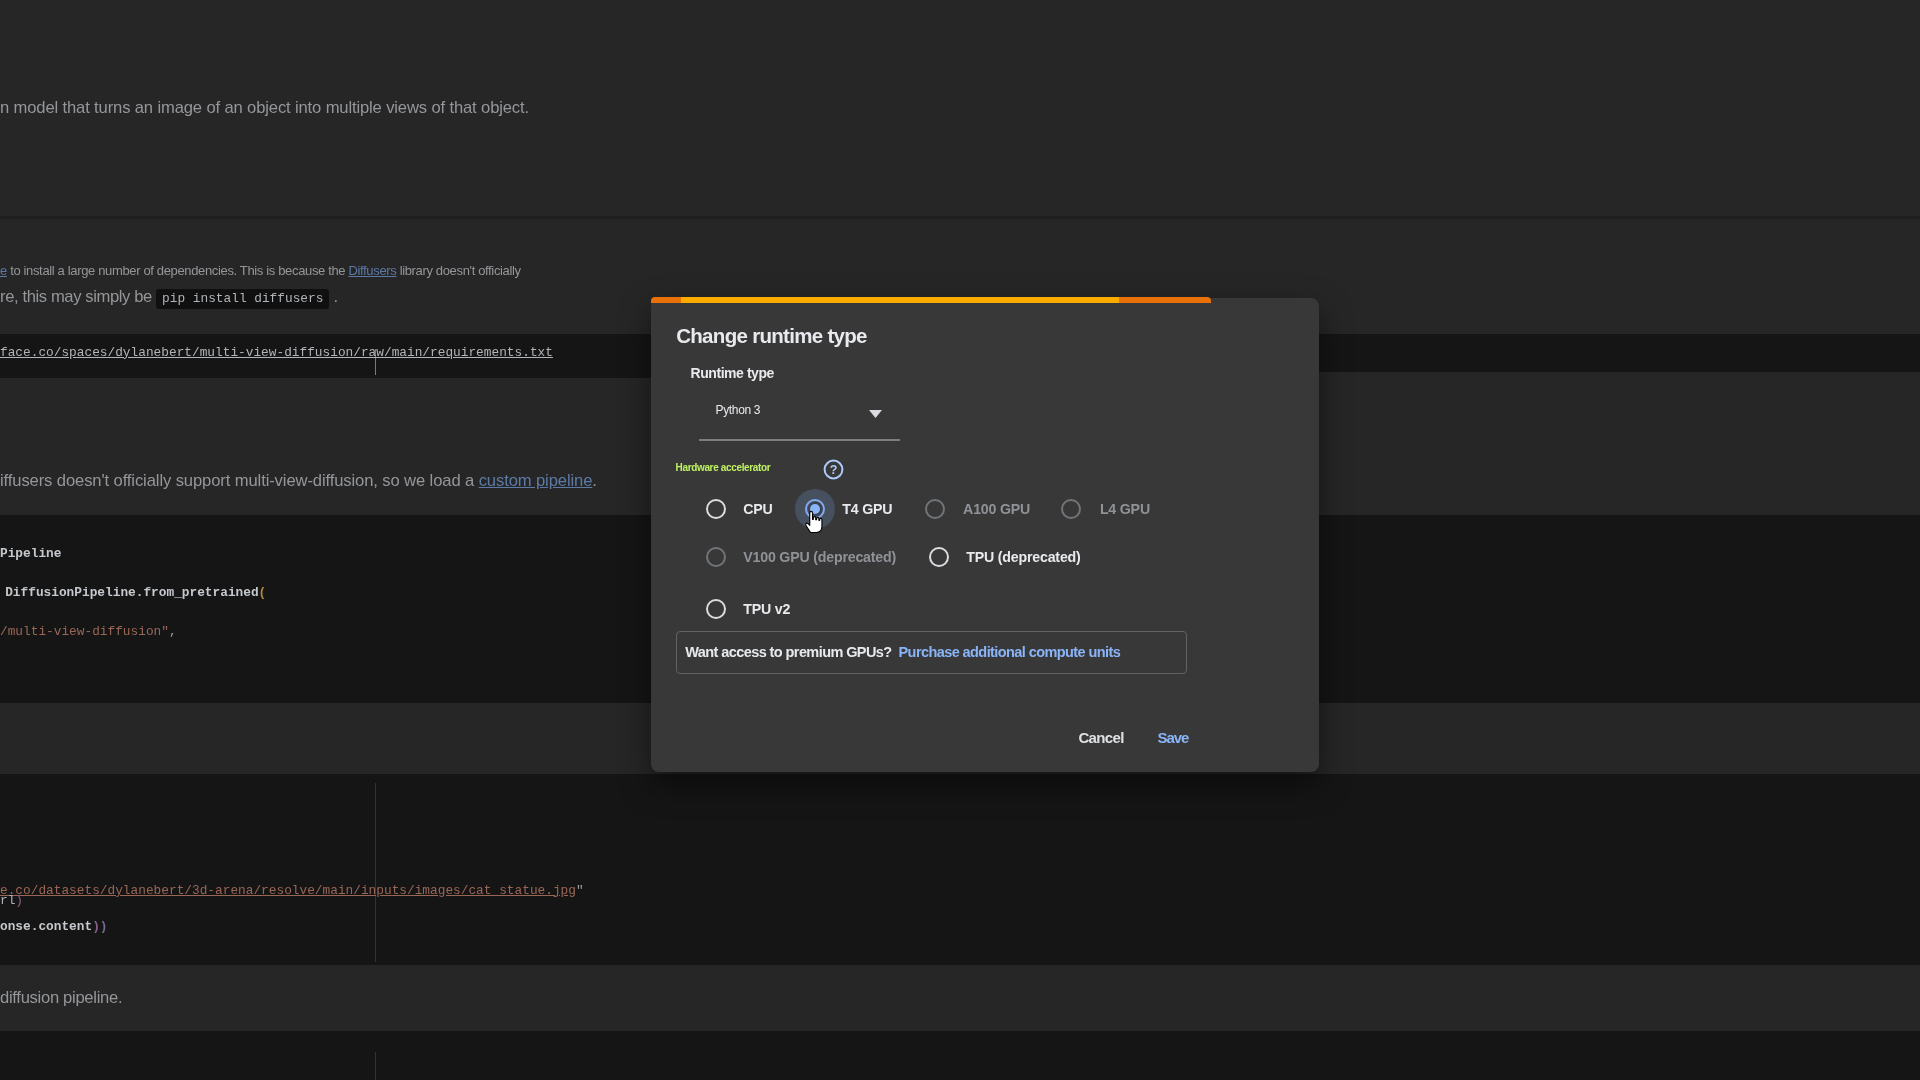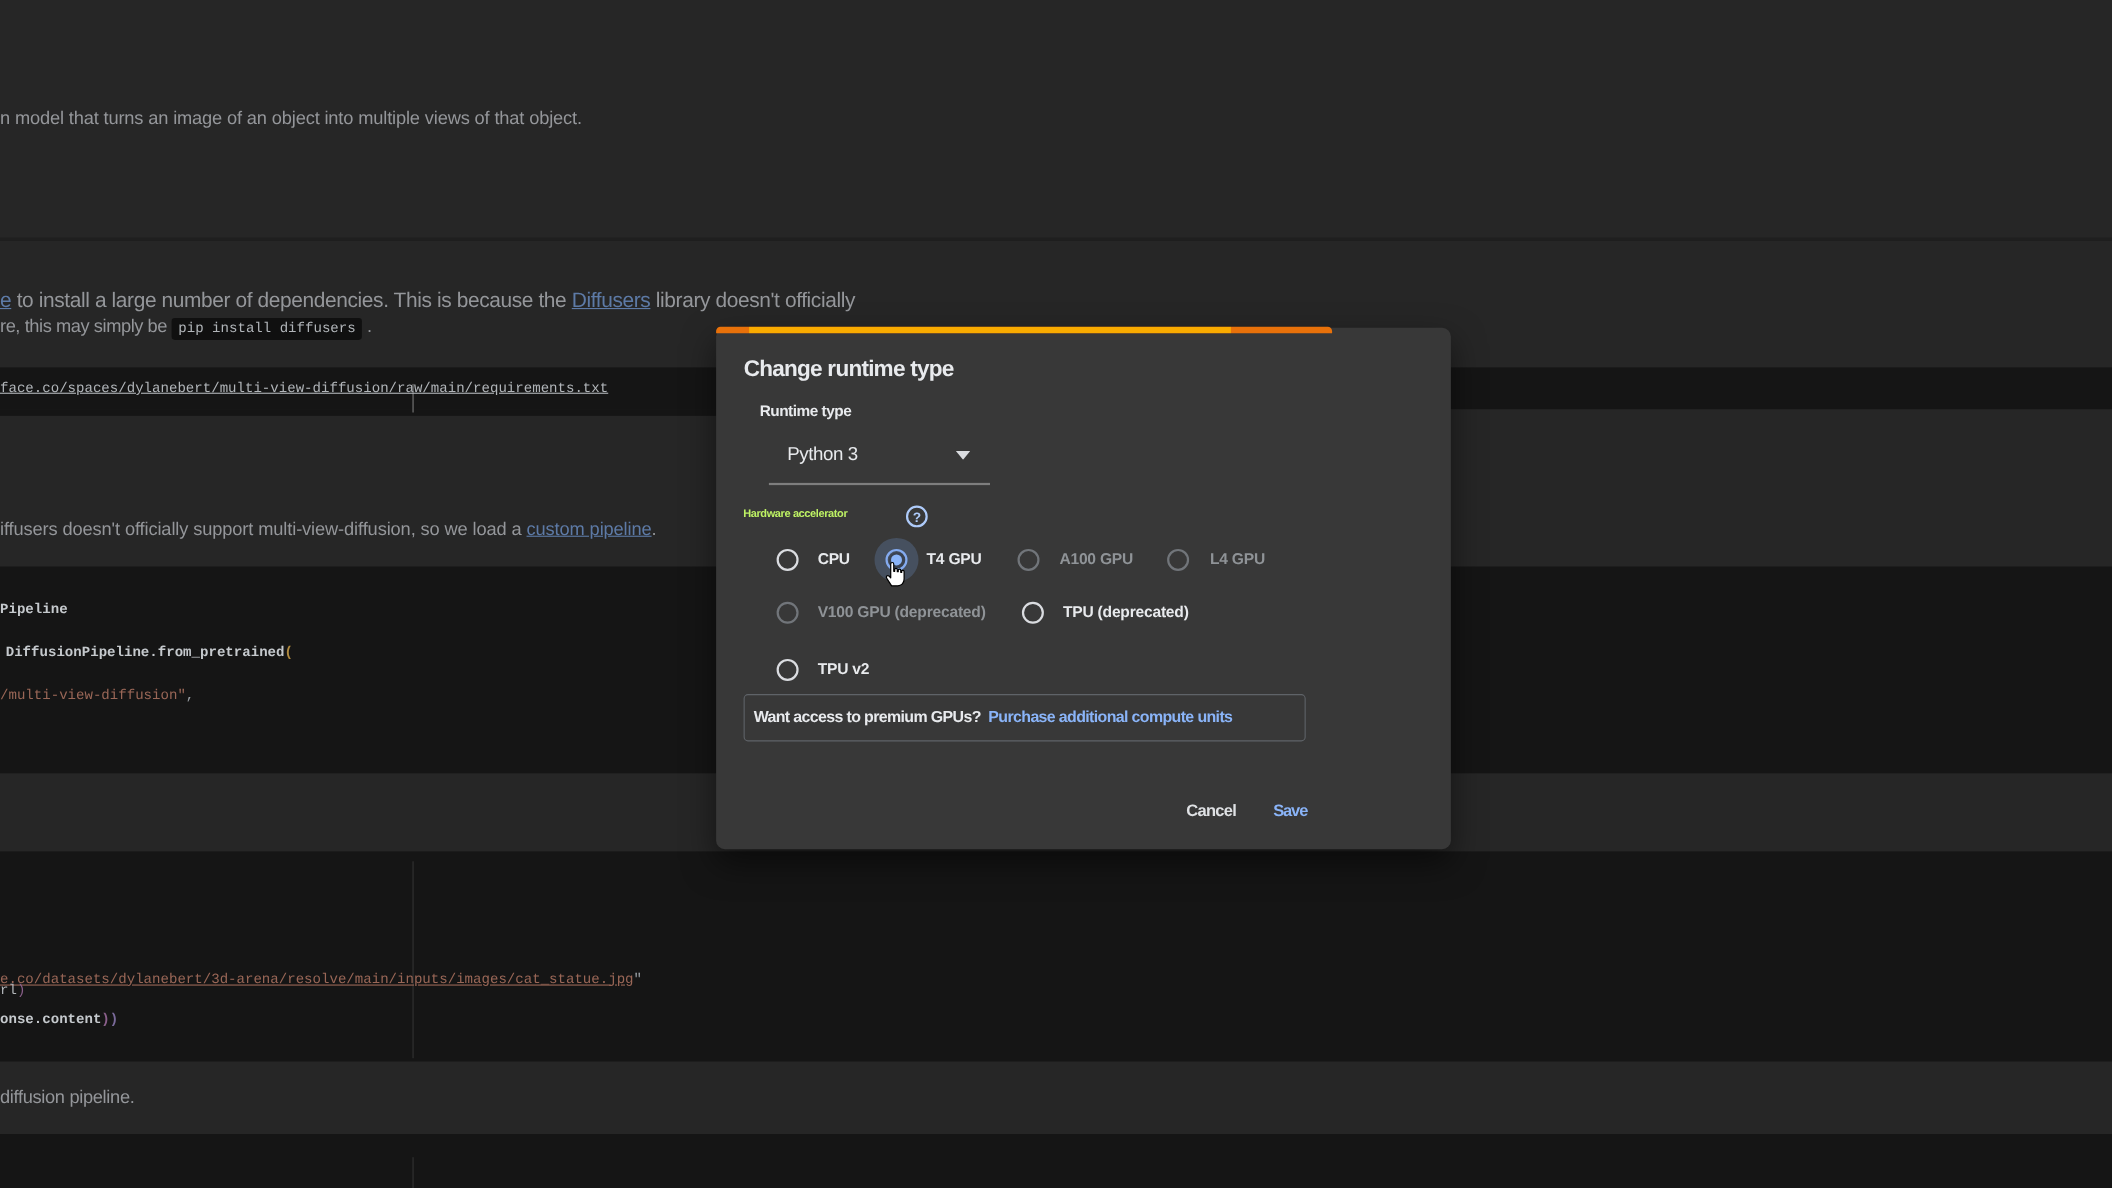--- a/index.html
+++ b/index.html
@@ -23,21 +23,21 @@
 <div class="abs" style="left:0;top:515px;width:1920px;height:188px;background:#151515;"></div>
 <div class="abs" style="left:0;top:774px;width:1920px;height:191px;background:#151515;"></div>
 <div class="abs" style="left:0;top:1031px;width:1920px;height:49px;background:#151515;"></div>
 
 <div class="abs" style="left:374.7px;top:349px;width:1.3px;height:26px;background:#7a7a7a;"></div>
 <div class="abs" style="left:375.3px;top:783px;width:1px;height:179px;background:#333333;"></div>
 <div class="abs" style="left:375.3px;top:1052px;width:1px;height:28px;background:#333333;"></div>
 
 <div id="lineA" class="txt gray" style="left:0;top:99.5px;font-size:16.6px;letter-spacing:-0.14px;">n model that turns an image of an object into multiple views of that object.</div>
 
-<div id="lineB" class="txt gray" style="left:0;top:264.3px;font-size:19px;letter-spacing:-0.35px;"><span class="dlink">e</span> to install a large number of dependencies. This is because the <span class="dlink">Diffusers</span> library doesn't officially</div>
+<div id="lineB" class="txt gray" style="left:0;top:264.3px;font-size:13px;letter-spacing:-0.35px;"><span class="dlink">e</span> to install a large number of dependencies. This is because the <span class="dlink">Diffusers</span> library doesn't officially</div>
 
 <div id="lineC" class="txt gray" style="left:0;top:288.9px;font-size:16.6px;letter-spacing:-0.39px;">re, this may simply be <span id="chip" style="background:#101010;border-radius:3px;padding:1.5px 6px 3px 6px;letter-spacing:0;" class="mono code-w">pip install diffusers</span> .</div>
 
 <div id="lineD" class="txt gray" style="left:0;top:473.2px;font-size:16.6px;letter-spacing:-0.11px;">iffusers doesn't officially support multi-view-diffusion, so we load a <span class="dlink">custom pipeline</span>.</div>
 
 <div id="lineE" class="txt gray" style="left:0;top:989.5px;font-size:16.6px;letter-spacing:-0.3px;">diffusion pipeline.</div>
 
 <div class="txt mono code-w" style="left:0;top:346.8px;text-decoration:underline;">face.co/spaces/dylanebert/multi-view-diffusion/raw/main/requirements.txt</div>
 
 <div class="txt mono code-b" style="left:0;top:548px;">Pipeline</div>
@@ -51,21 +51,21 @@
 <div class="abs" id="dialog" style="left:651px;top:297.5px;width:668px;height:474px;border-radius:8px;background:#383838;box-shadow:0 12px 30px rgba(0,0,0,0.5);">
 
   <div class="abs" style="left:0;top:-0.8px;width:560px;height:6.3px;background:#E8710A;border-radius:4px 4px 0 0;overflow:hidden;">
     <div class="abs" style="left:30px;top:0;width:438px;height:6px;background:#F9AB00;"></div>
   </div>
 
   <div id="dtitle" class="txt" style="left:25.2px;top:28px;font-size:20.5px;font-weight:bold;letter-spacing:-0.7px;color:#e8eaed;">Change runtime type</div>
 
   <div id="dlabel1" class="txt" style="left:24.6px;top:68px;font-size:14px;font-weight:bold;letter-spacing:-0.45px;color:#e8eaed;padding-left:15px;">Runtime type</div>
 
-  <div id="dselect" class="txt" style="left:64.6px;top:106.3px;font-size:17px;letter-spacing:-0.37px;color:#e8eaed;">Python 3</div>
+  <div id="dselect" class="txt" style="left:64.6px;top:106.3px;font-size:12px;letter-spacing:-0.37px;color:#e8eaed;">Python 3</div>
   <svg class="abs" style="left:218px;top:112.5px;" width="13" height="8" viewBox="0 0 13 8">
       <path d="M0 0 L13 0 L6.5 8 Z" fill="#dadce0"></path>
     </svg>
   <div class="abs" style="left:48.4px;top:141.9px;width:200.6px;height:1.6px;background:#7e7e7e;"></div>
 
   <div id="dlabel2" class="txt" style="left:24.6px;top:165.9px;font-size:10px;font-weight:bold;letter-spacing:-0.35px;color:#bef264;">Hardware accelerator</div>
 
   <svg class="abs" style="left:171.5px;top:161.5px;" width="21" height="21" viewBox="0 0 21 21">
     <circle cx="10.5" cy="10.5" r="8.9" fill="none" stroke="#aecbfa" stroke-width="2"></circle>
     <text x="10.5" y="15.3" text-anchor="middle" font-family="Liberation Sans" font-size="12.5" font-weight="bold" fill="#aecbfa">?</text>

